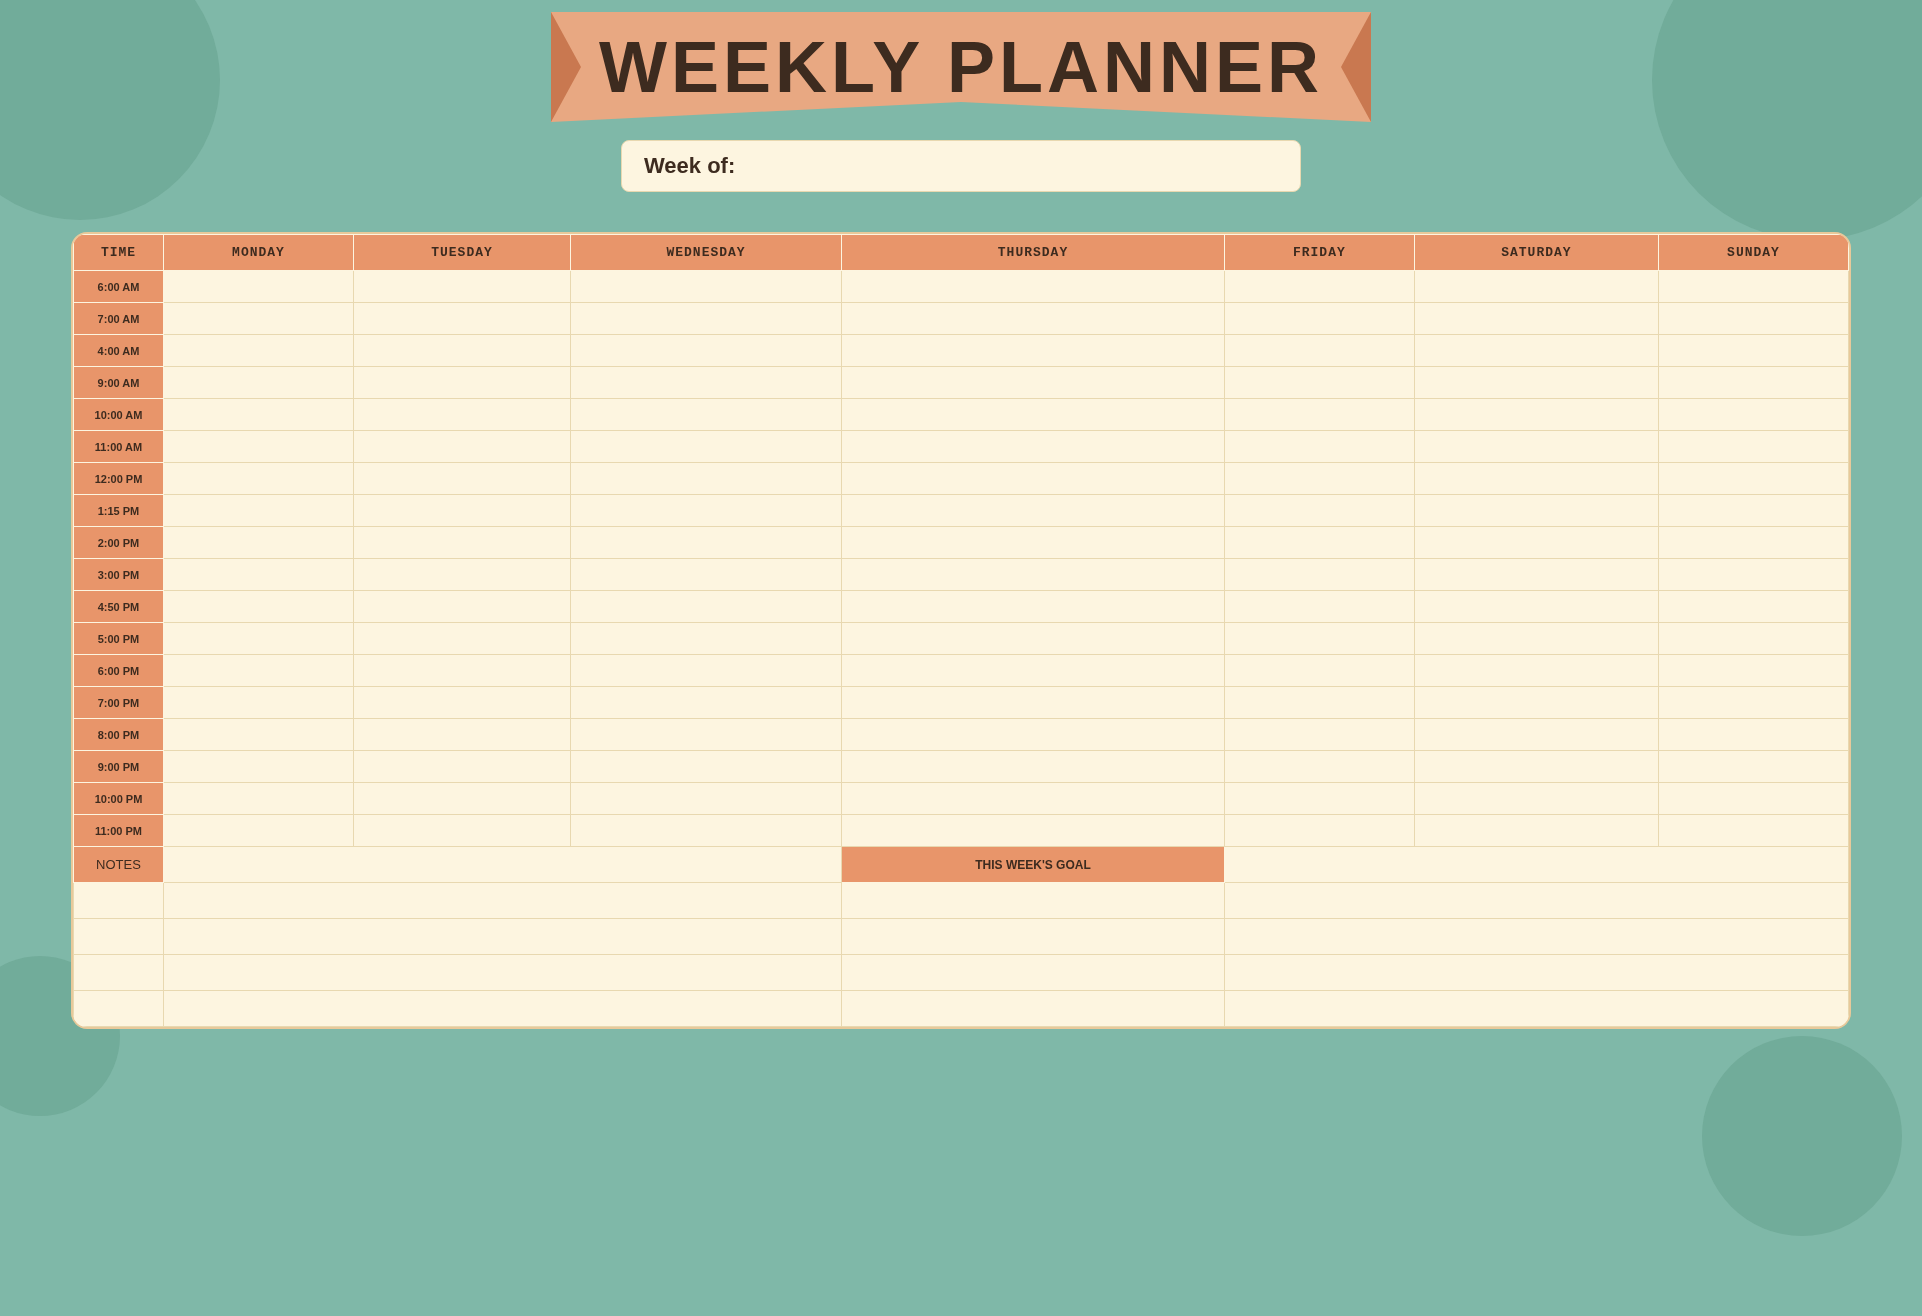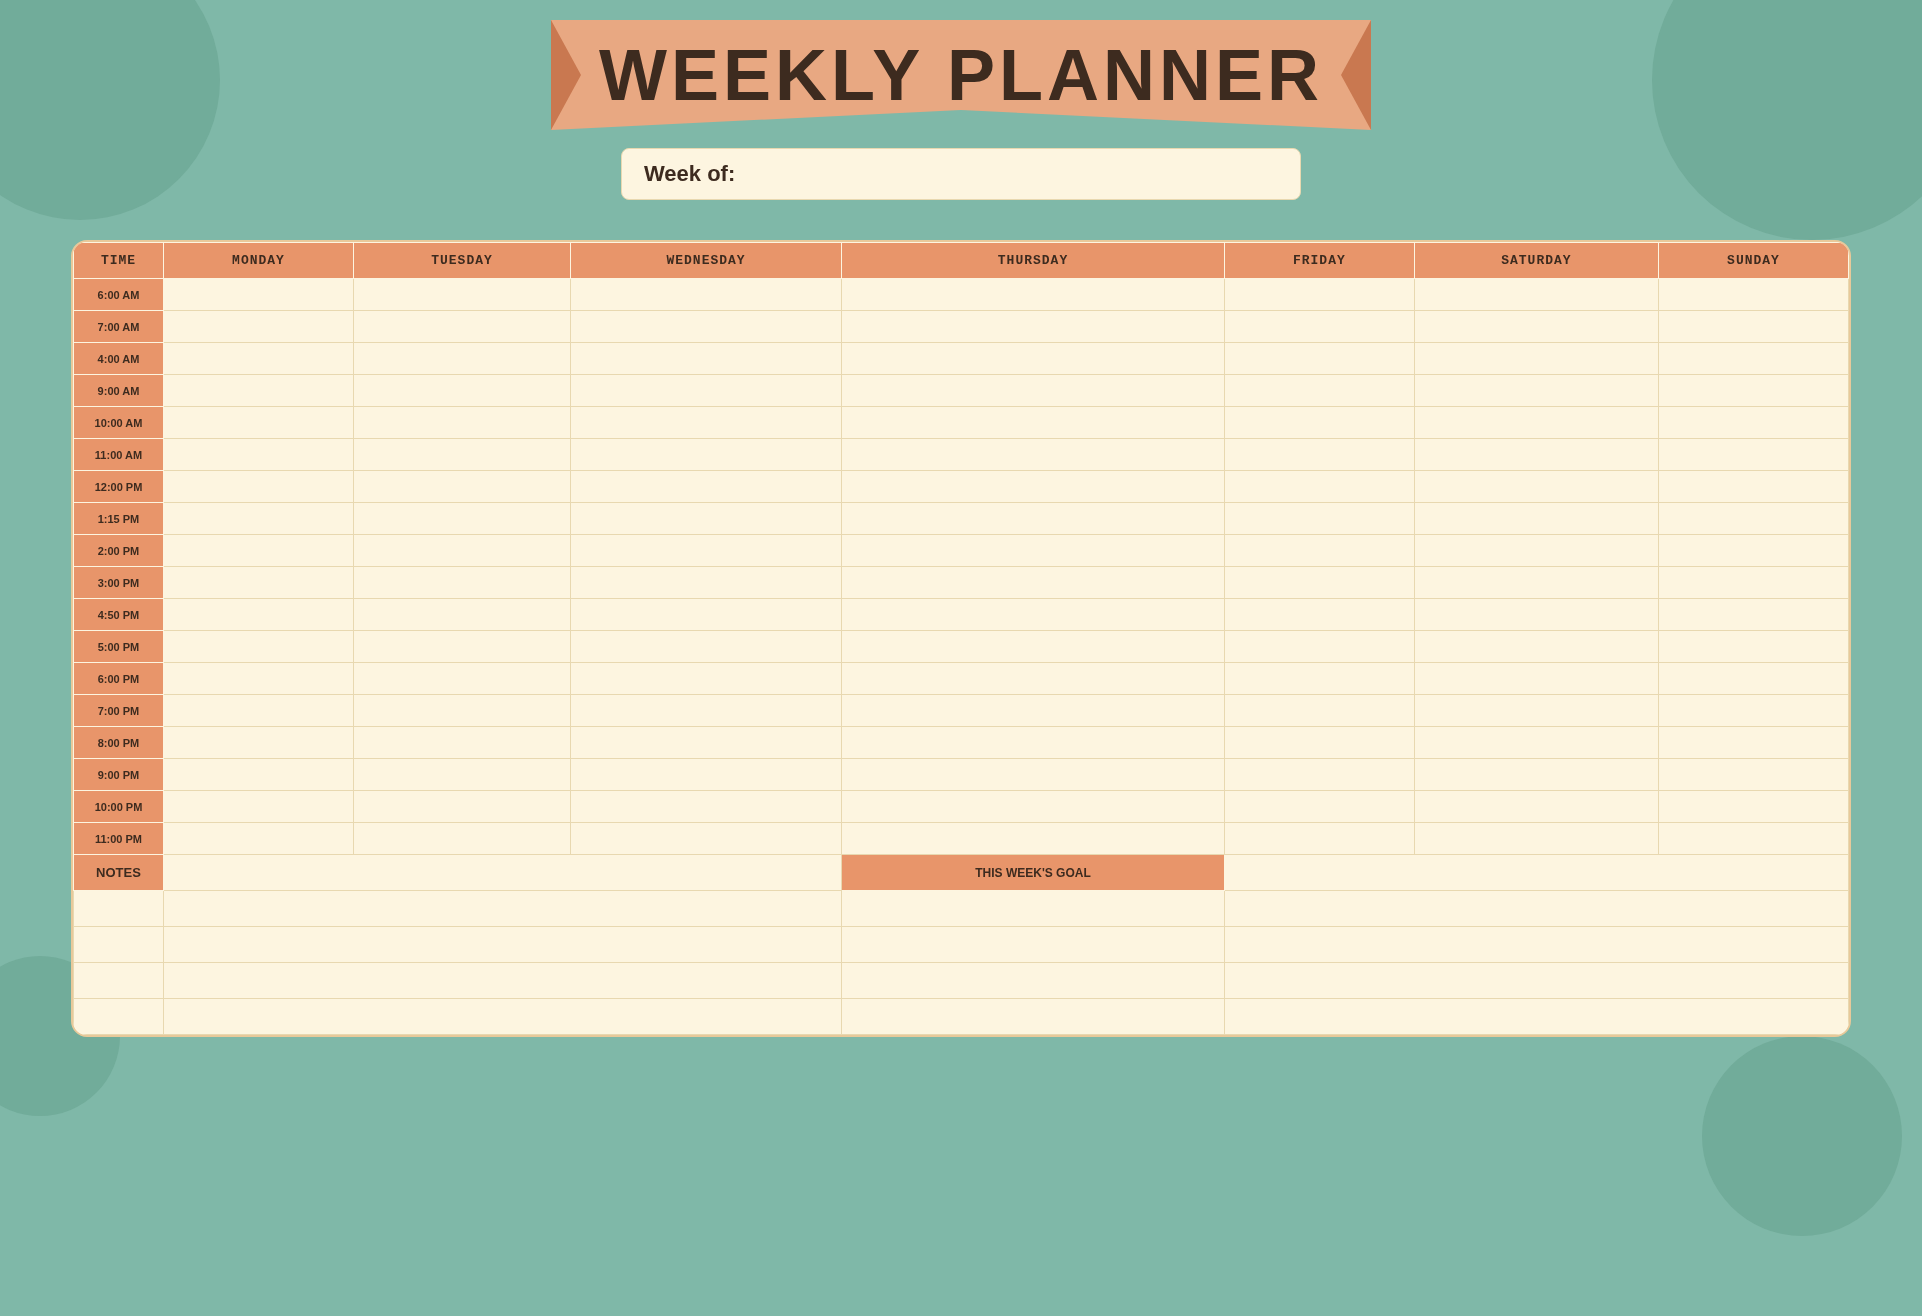--- a/index.html
+++ b/index.html
@@ -44,21 +44,21 @@
       left: -40px;
     }
 
     
     .page-content {
       position: relative;
       z-index: 1;
       display: flex;
       flex-direction: column;
       align-items: center;
-      padding-top: 20px;
+      padding-top: 12px;
     }
 
     
     .banner-wrapper {
       position: relative;
       width: 820px;
       height: 110px;
       display: flex;
       align-items: center;
       justify-content: center;
@@ -143,21 +143,21 @@
       border: 1px solid #e8d8b0;
       padding: 0;
       height: 32px;
     }
 
     
     .notes-label-cell {
       background-color: #e8956a;
       color: #3d2b1f;
       font-size: 13px;
-      font-weight: 700;
+      font-weight: 400;
       text-transform: uppercase;
       text-align: center;
       padding: 8px 4px;
       border: 1.5px solid #fdf5e0;
       font-family: 'Arial Black', sans-serif;
     }
 
     .notes-content-cell {
       background-color: #fdf5e0;
       border: 1px solid #e8d8b0;

